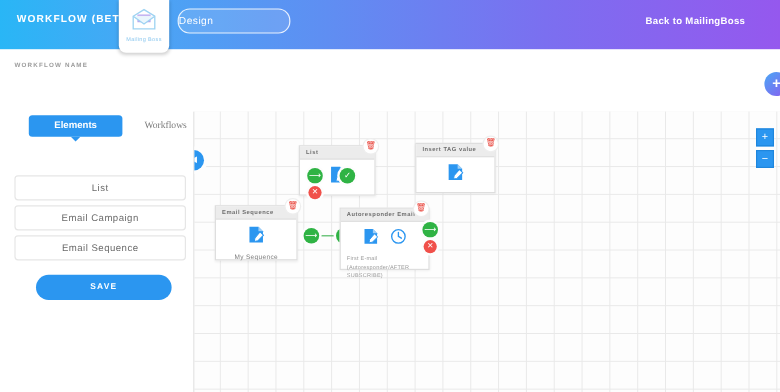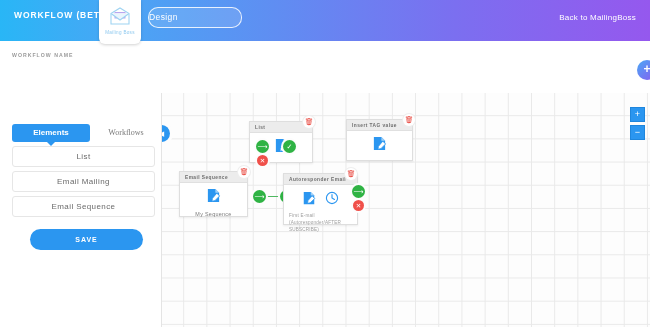--- a/index.html
+++ b/index.html
@@ -31,22 +31,22 @@
     font-size:4.6px;color:#8fc9ef;letter-spacing:.3px;
   }
   .design-btn{
     position:absolute;left:148px;top:7px;width:92px;height:19px;
     border:1px solid rgba(255,255,255,.85);border-radius:10px;
     background:rgba(255,255,255,.12);
     color:#ffffff;font-size:8.5px;line-height:19px;
     letter-spacing:.4px;cursor:pointer;
   }
   .back-link{
-    position:absolute;right:14px;top:13px;
-    font-size:8px;font-weight:normal;color:#ffffff;letter-spacing:.25px;
+    position:absolute;right:29px;top:13px;
+    font-size:8px;font-weight:bold;color:#ffffff;letter-spacing:.25px;
     cursor:pointer;
   }
 
   
   .wf-label{
     position:absolute;left:12px;top:52px;
     font-size:5.2px;font-weight:bold;color:#9b9b9b;letter-spacing:1px;
   }
   .wf-input{
     position:absolute;left:11px;top:60px;width:310px;height:19px;
@@ -60,21 +60,21 @@
   .cn-circle{
     position:absolute;left:0;top:0;width:20px;height:20px;border-radius:50%;
     background:linear-gradient(135deg,#4aa8f5 0%,#8a5bf0 100%);
   }
   .cn-plus{
     position:absolute;left:0;top:0;width:20px;height:20px;
     color:#fff;font-size:12px;line-height:19px;text-align:center;font-weight:bold;
   }
 
   
-  .tabs{position:absolute;left:0;top:96px;width:160px;height:26px;margin-top:28px;}
+  .tabs{position:absolute;left:12px;top:96px;width:160px;height:26px;}
   .tab{
     position:absolute;top:0;font-size:8px;text-align:center;cursor:pointer;
   }
   .tab.active{
     left:12px;width:78px;height:18px;line-height:18px;
     background:#2b96f0;color:#ffffff;border-radius:3px;font-weight:bold;
   }
   .tab.active:after{
     content:"";position:absolute;left:50%;bottom:-4px;margin-left:-4px;
     width:0;height:0;border-left:4px solid transparent;border-right:4px solid transparent;
@@ -181,21 +181,21 @@
 
   </div>
 
   <div class="tabs">
     <div class="tab active">Elements</div>
     <div class="tab inactive">Workflows</div>
   </div>
 
   <div class="elem-list">
     <div class="elem-item">List</div>
-    <div class="elem-item">Email Mailing</div>
+    <div class="elem-item">Email Campaign</div>
     <div class="elem-item">Email Sequence</div>
   </div>
 
   <div class="save-btn">SAVE</div>
 
   <div class="canvas">
 
     <div class="collapse-btn">◀</div>
 
     <div class="zoom-ctrl">

